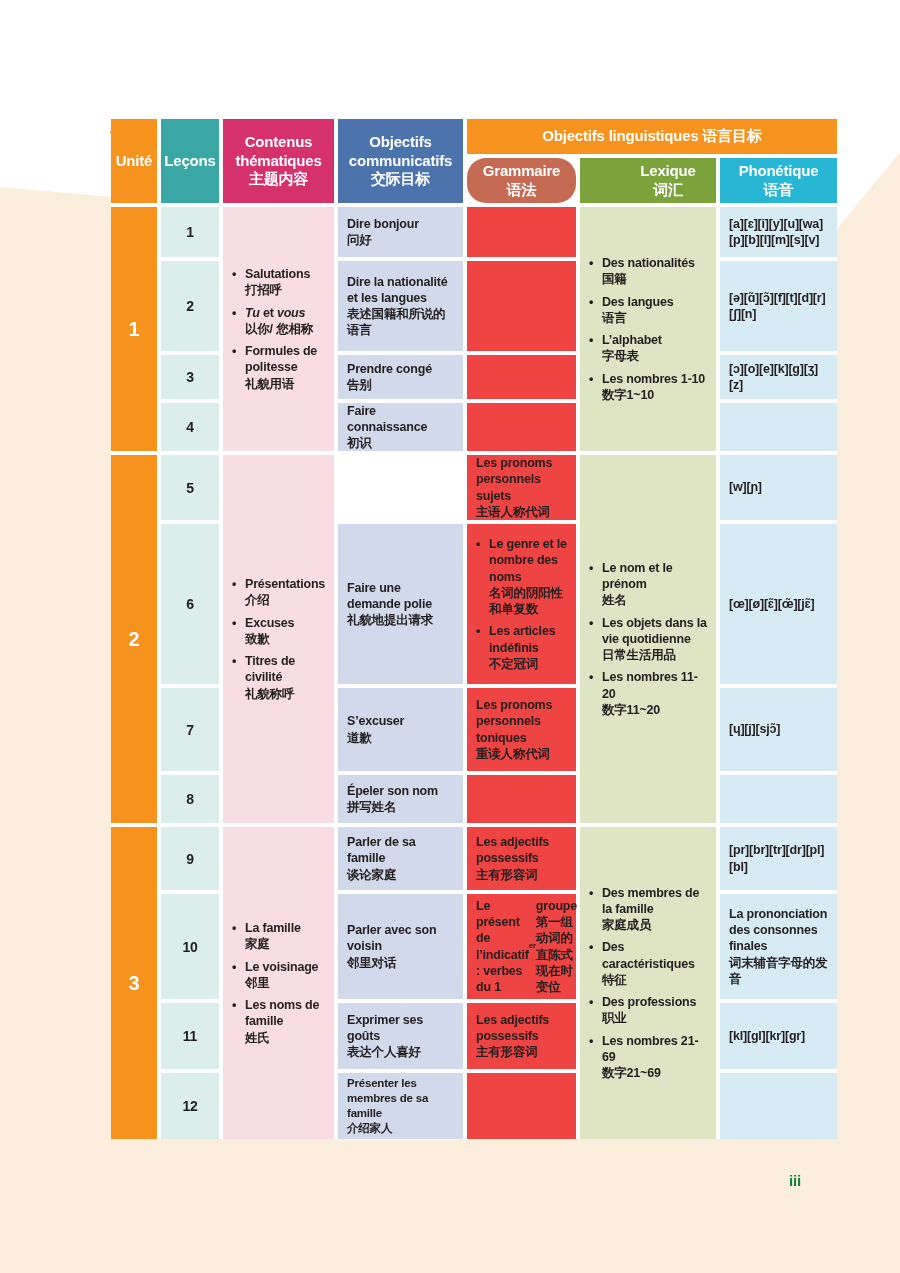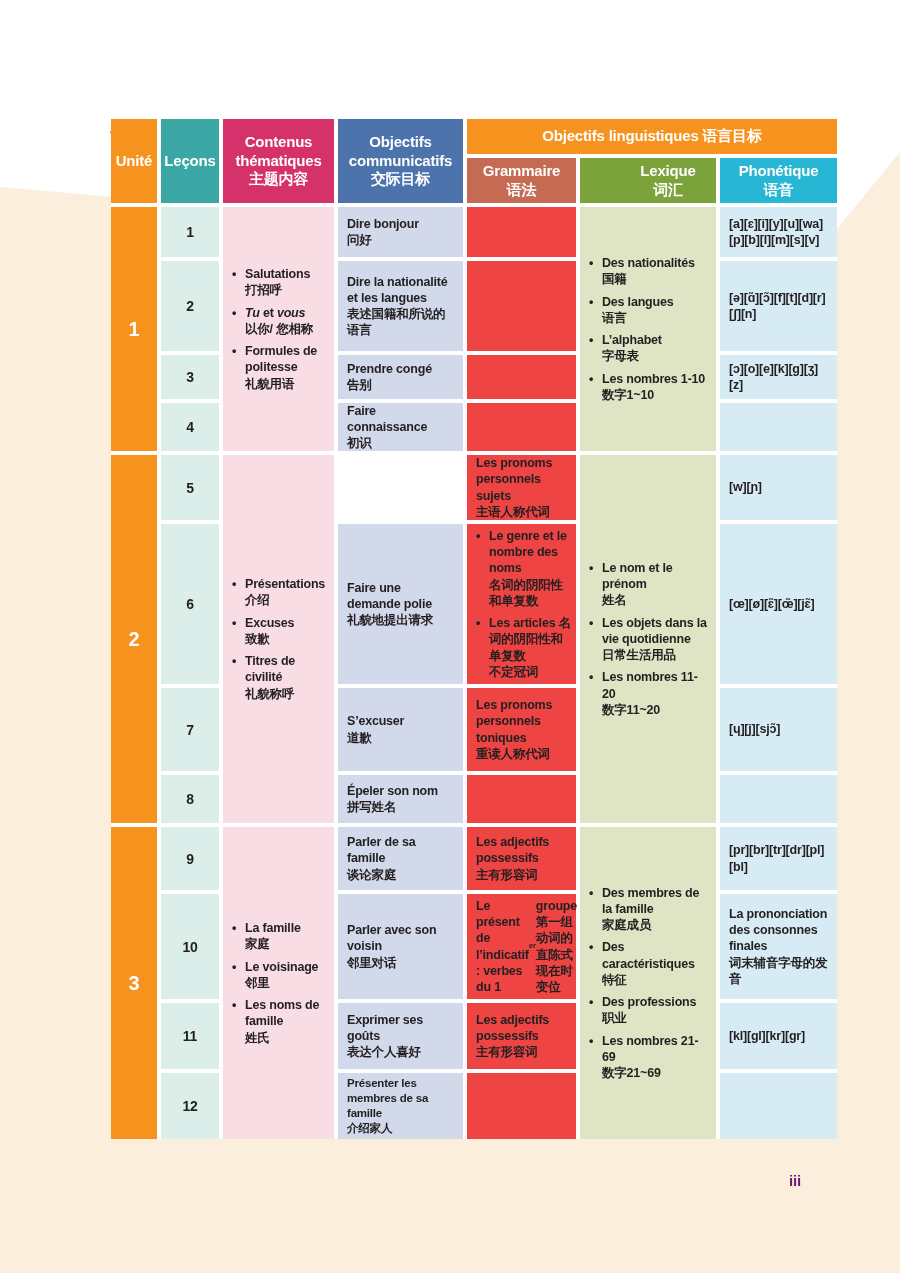--- a/index.html
+++ b/index.html
@@ -11,39 +11,39 @@
   }
   .bg-wedge {
     position:absolute; inset:0; background:#fbeedc;
     clip-path:polygon(0 187px,160px 201px,818px 252px,900px 152px,900px 1273px,0 1273px);
   }
   .page-title {
     position:absolute; left:110px; top:78px; font-size:24px; font-weight:bold;
     color:#f6921e; letter-spacing:-0.4px;margin-top:48px;
   }
   .page-num {
-    position:absolute; left:789px; top:1172px; font-size:15px; font-weight:bold; color:#701a75;
+    position:absolute; left:789px; top:1172px; font-size:15px; font-weight:bold; color:#15803d;
   }
   .toc {
     position:absolute; left:111px; top:119px;
     display:grid;
     grid-template-columns:46px 58px 111px 125px 109px 136px 117px;
     grid-template-rows:35px 45px 50px 90px 44px 48px 65px 160px 83px 48px 63px 105px 66px 66px;
     gap:4px; background:#ffffff;
   }
   .c { display:flex; align-items:center; }
   .hd {
     justify-content:center; text-align:center; color:#fff; font-weight:bold;
     font-size:15px; line-height:1.25; white-space:pre-line;
   }
   .bg-orange { background:#f6921e; }
   .bg-teal   { background:#3ba7a4;text-align:right; }
   .bg-pink   { background:#d5326b; }
   .bg-blue   { background:#4c73ac; }
-  .bg-salmon { background:#c66b53; }
+  .bg-salmon { background:#c66b53;border-radius:19px; }
   .bg-olive  { background:#7ca23c;padding-left:40px; }
   .bg-cyan   { background:#27b6d4; }
   .cell-unite  { background:#f6921e; color:#fff; font-weight:bold; font-size:20px; justify-content:center; }
   .cell-lecon  { background:#dceee9; font-weight:bold; font-size:14px; justify-content:center; }
   .cell-obj    { background:#d2d9eb; }
   .cell-gram   { background:#ef4444; }
   .cell-phon   { background:#d7ebf5; font-size:12.5px; }
   .cell-cont   { background:#f8dde4; }
   .cell-lex    { background:#dfe5c4; }
   .txt-cell {
@@ -200,21 +200,21 @@
   <div class="c cell-obj txt-cell" style="grid-area:8/4/9/5">Faire une demande polie
 礼貌地提出请求</div>
   <div class="c cell-gram list-cell" style="grid-area:8/5/9/6">
     <div class="bi">
         <span class="blt"></span>
         <span class="bt">Le genre et le nombre des noms
 名词的阴阳性和单复数</span>
       </div>
     <div class="bi">
         <span class="blt"></span>
-        <span class="bt">Les articles 名词的阴阳性和单复数
+        <span class="bt">Les articles indéfinis
 不定冠词</span>
       </div>
   </div>
   <div class="c cell-phon txt-cell" style="grid-area:8/7/9/8">[œ][ø][ɛ̃][œ̃][jɛ̃]</div>
 
   <div class="c cell-lecon" style="grid-area:9/2/10/3">7</div>
   <div class="c cell-obj txt-cell" style="grid-area:9/4/10/5">S’excuser
 道歉</div>
   <div class="c cell-gram txt-cell" style="grid-area:9/5/10/6">Les pronoms personnels toniques
 重读人称代词</div>

